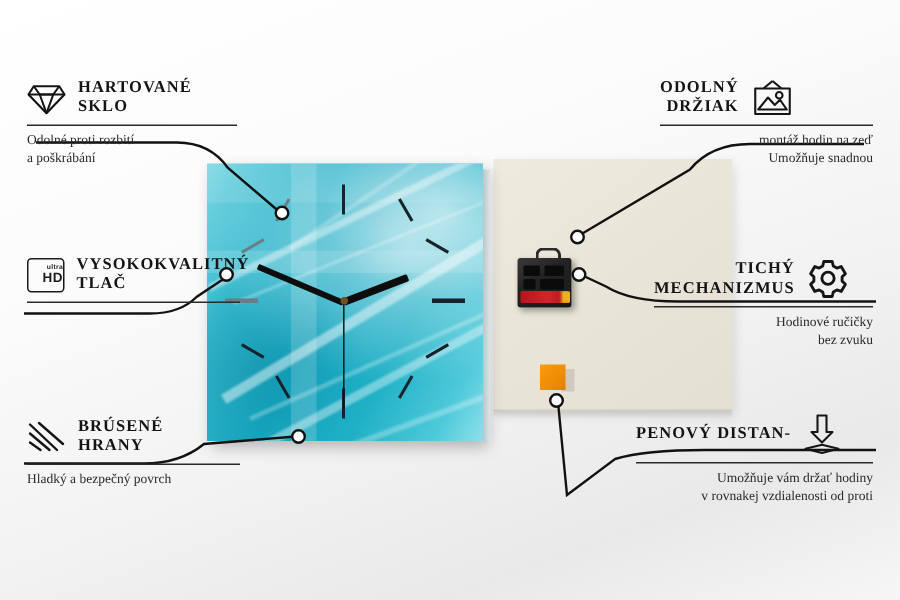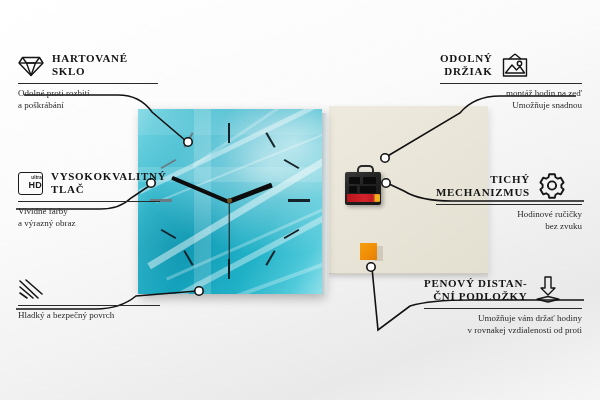--- a/index.html
+++ b/index.html
@@ -349,36 +349,36 @@
       <div class="hdbox icon">
         <span class="u">ultra</span>
         <span class="h">HD</span>
       </div>
       <div class="titles">
         <div>VYSOKOKVALITNÝ</div>
         <div>TLAČ</div>
       </div>
     </div>
     <div class="rule"></div>
-    <div class="desc">
-      <div>Vividné farby</div>
-      <div>a výrazný obraz</div>
-    </div>
   </div>
 
   <div class="feature left" style="left:18px; top:278px; width:142px;">
     <div class="head">
       <svg class="icon" width="26" height="22" viewBox="0 0 26 22">
         <g fill="none" stroke="#151515" stroke-width="1.6" stroke-linecap="round">
           <path d="M2,3 L20,20"></path>
           <path d="M2,9 L15,20"></path>
           <path d="M2,15 L9,20"></path>
           <path d="M8,2 L24,16"></path>
         </g>
       </svg>
+      <div class="titles">
+        <div>BRÚSENÉ</div>
+        <div>HRANY</div>
+      </div>
     </div>
     <div class="rule"></div>
     <div class="desc">
       <div>Hladký a bezpečný povrch</div>
     </div>
   </div>
 
   <div class="feature right" style="left:440px; top:52px; width:142px;">
     <div class="head">
       <div class="titles">
@@ -419,21 +419,20 @@
     <div class="desc">
       <div>Hodinové ručičky</div>
       <div>bez zvuku</div>
     </div>
   </div>
 
   <div class="feature right" style="left:424px; top:276px; width:158px;">
     <div class="head">
       <div class="titles">
         <div>PENOVÝ DISTAN-</div>
-        <div>ČNÍ PODLOŽKY</div>
       </div>
       <svg class="icon" width="26" height="27" viewBox="0 0 26 27">
         <g fill="none" stroke="#151515" stroke-width="1.4" stroke-linejoin="round">
           <path d="M10,1 h6 v11 h4 l-7,7 -7,-7 h4 Z"></path>
           <path d="M13,20.5 L24,23.2 L13,26 L2,23.2 Z"></path>
         </g>
       </svg>
     </div>
     <div class="rule"></div>
     <div class="desc">

